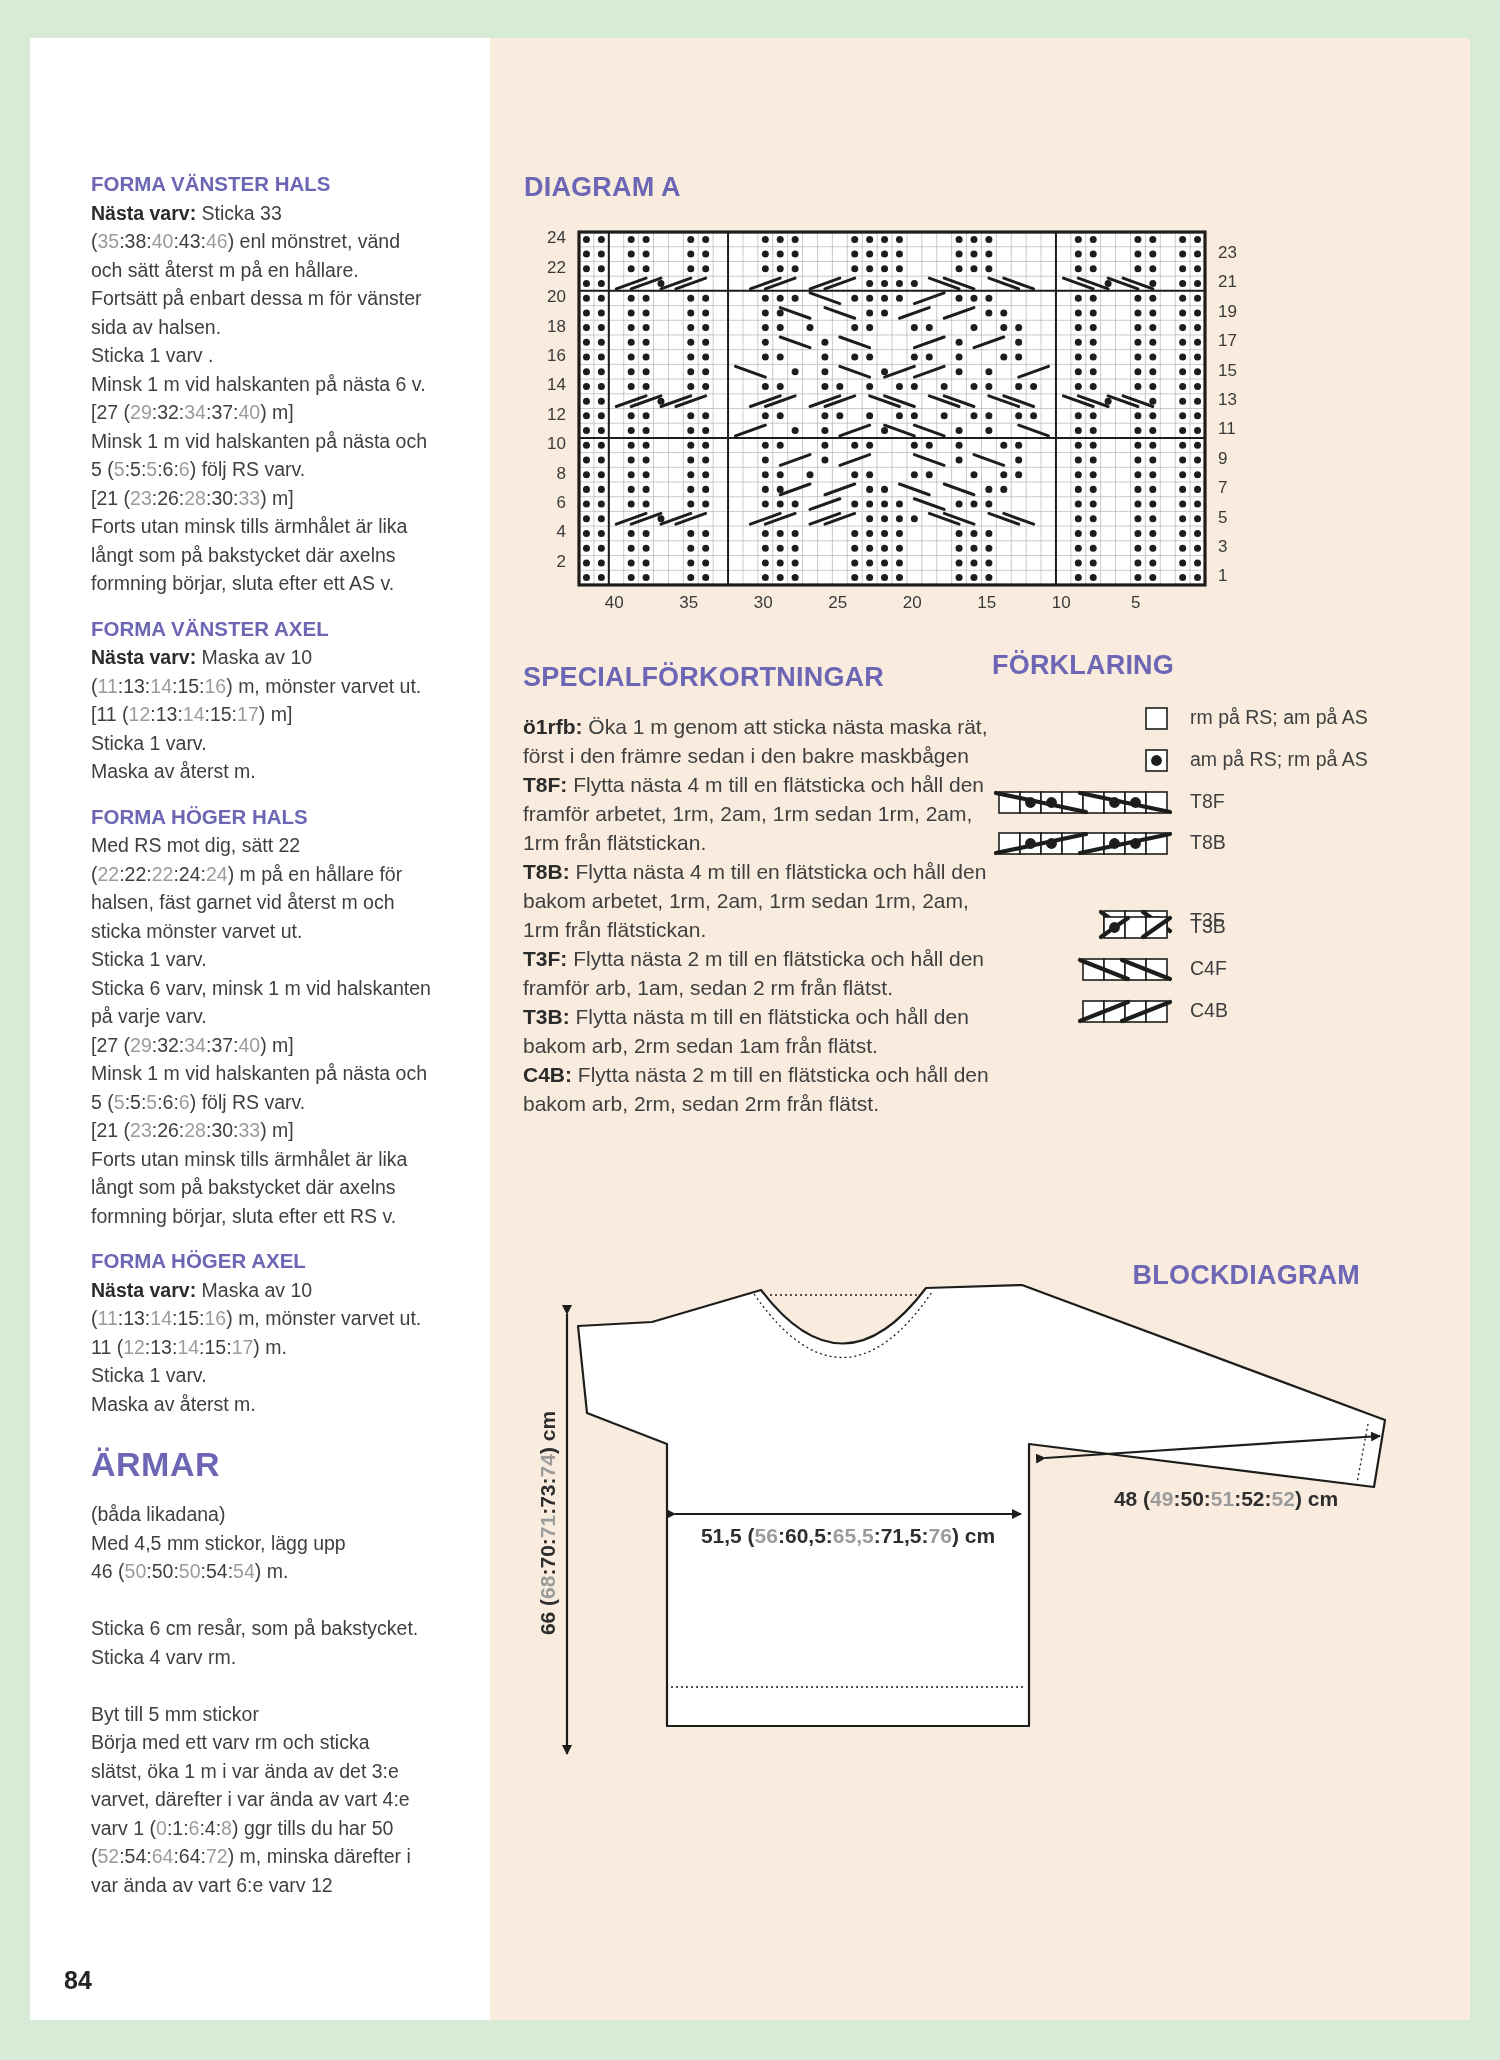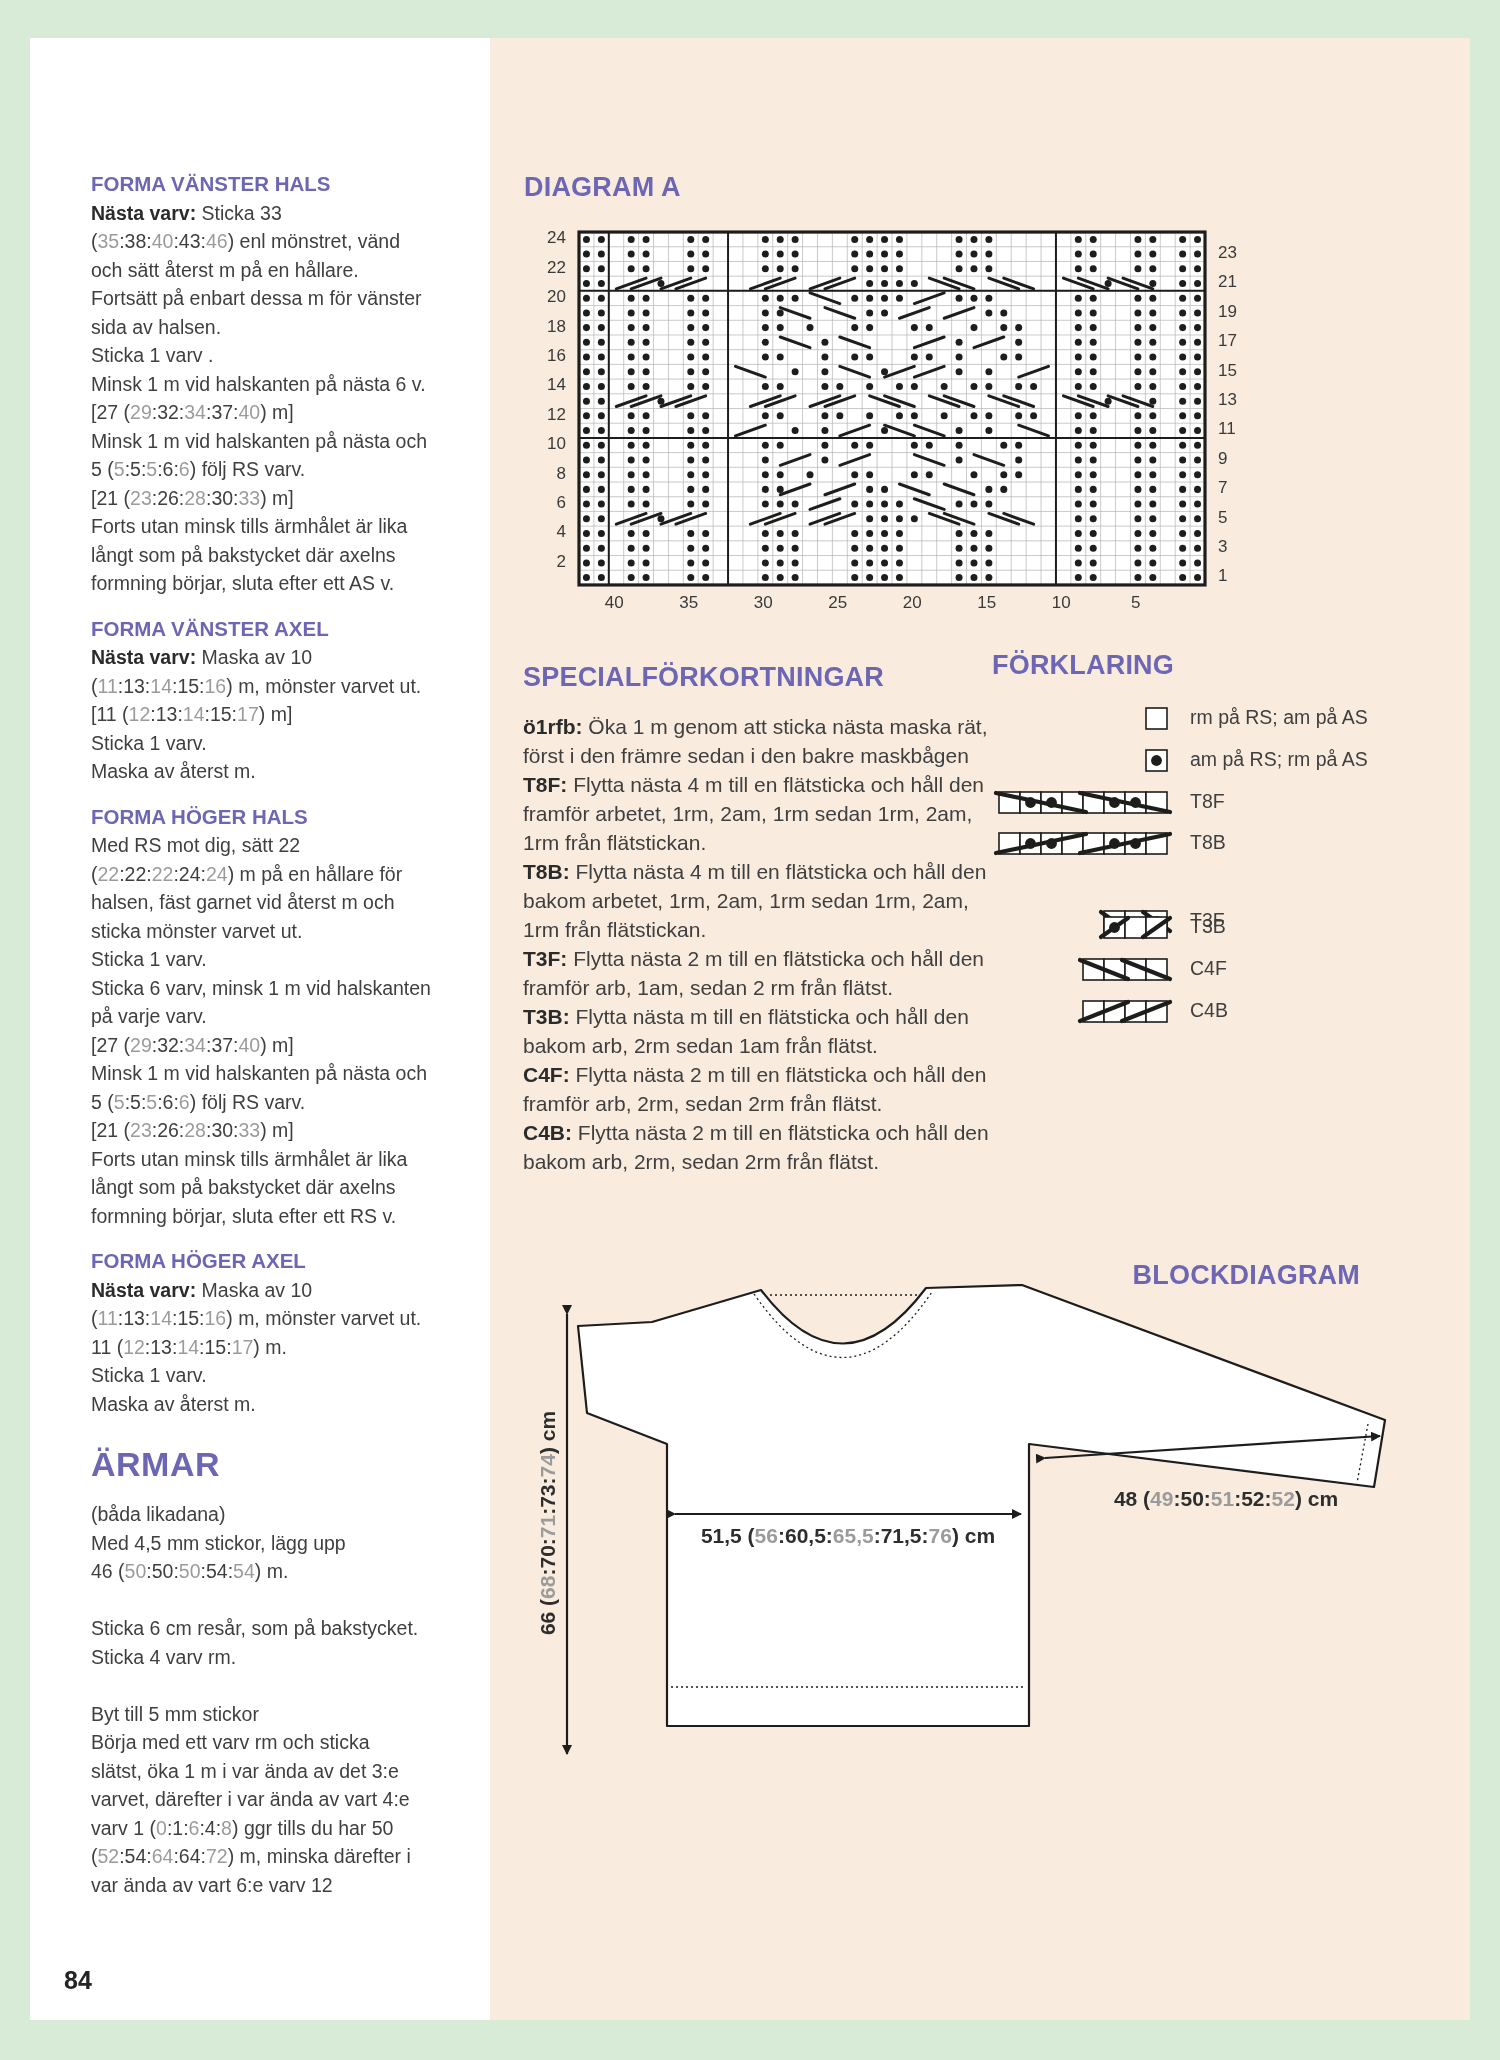--- a/index.html
+++ b/index.html
@@ -759,21 +759,20 @@
       <div class="num-lab" style="left: 1115.75px; top: 594px; width: 40px; text-align: center;">5</div>
     </div>
 
   <div class="panel-h" style="left:523px;top:662px;">SPECIALFÖRKORTNINGAR</div>
   <div class="special" id="specialMount">
       <p><b>ö1rfb:</b> Öka 1 m genom att sticka nästa maska rät, först i den främre sedan i den bakre maskbågen</p>
       <p><b>T8F:</b> Flytta nästa 4 m till en flätsticka och håll den framför arbetet, 1rm, 2am, 1rm sedan 1rm, 2am, 1rm från flätstickan.</p>
       <p><b>T8B:</b> Flytta nästa 4 m till en flätsticka och håll den bakom arbetet, 1rm, 2am, 1rm sedan 1rm, 2am, 1rm från flätstickan.</p>
       <p><b>T3F:</b> Flytta nästa 2 m till en flätsticka och håll den framför arb, 1am, sedan 2 rm från flätst.</p>
       <p><b>T3B:</b> Flytta nästa m till en flätsticka och håll den bakom arb, 2rm sedan 1am från flätst.</p>
-      <p><b>C4F:</b> Flytta nästa 2 m till en flätsticka och håll den framför arb, 2rm, sedan 2rm från flätst.</p>
       <p><b>C4B:</b> Flytta nästa 2 m till en flätsticka och håll den bakom arb, 2rm, sedan 2rm från flätst.</p>
     </div>
 
   <div class="panel-h" style="left:992px;top:650px;">FÖRKLARING</div>
   <div id="legendMount">
       <div class="leg-row" style="left: 0px; top: 704px; position: absolute; width: 1500px;">
         <svg width="33" height="29" viewBox="-6 -4 33 29" style="position: absolute; left: 1140px; top: 0px;">
           <rect x="0" y="0" width="21" height="21" fill="#ffffff" stroke="#1d1d1b" stroke-width="1.6"></rect>
         </svg>
         <div class="leg-label" style="top: 2px;">rm på RS; am på AS</div>

